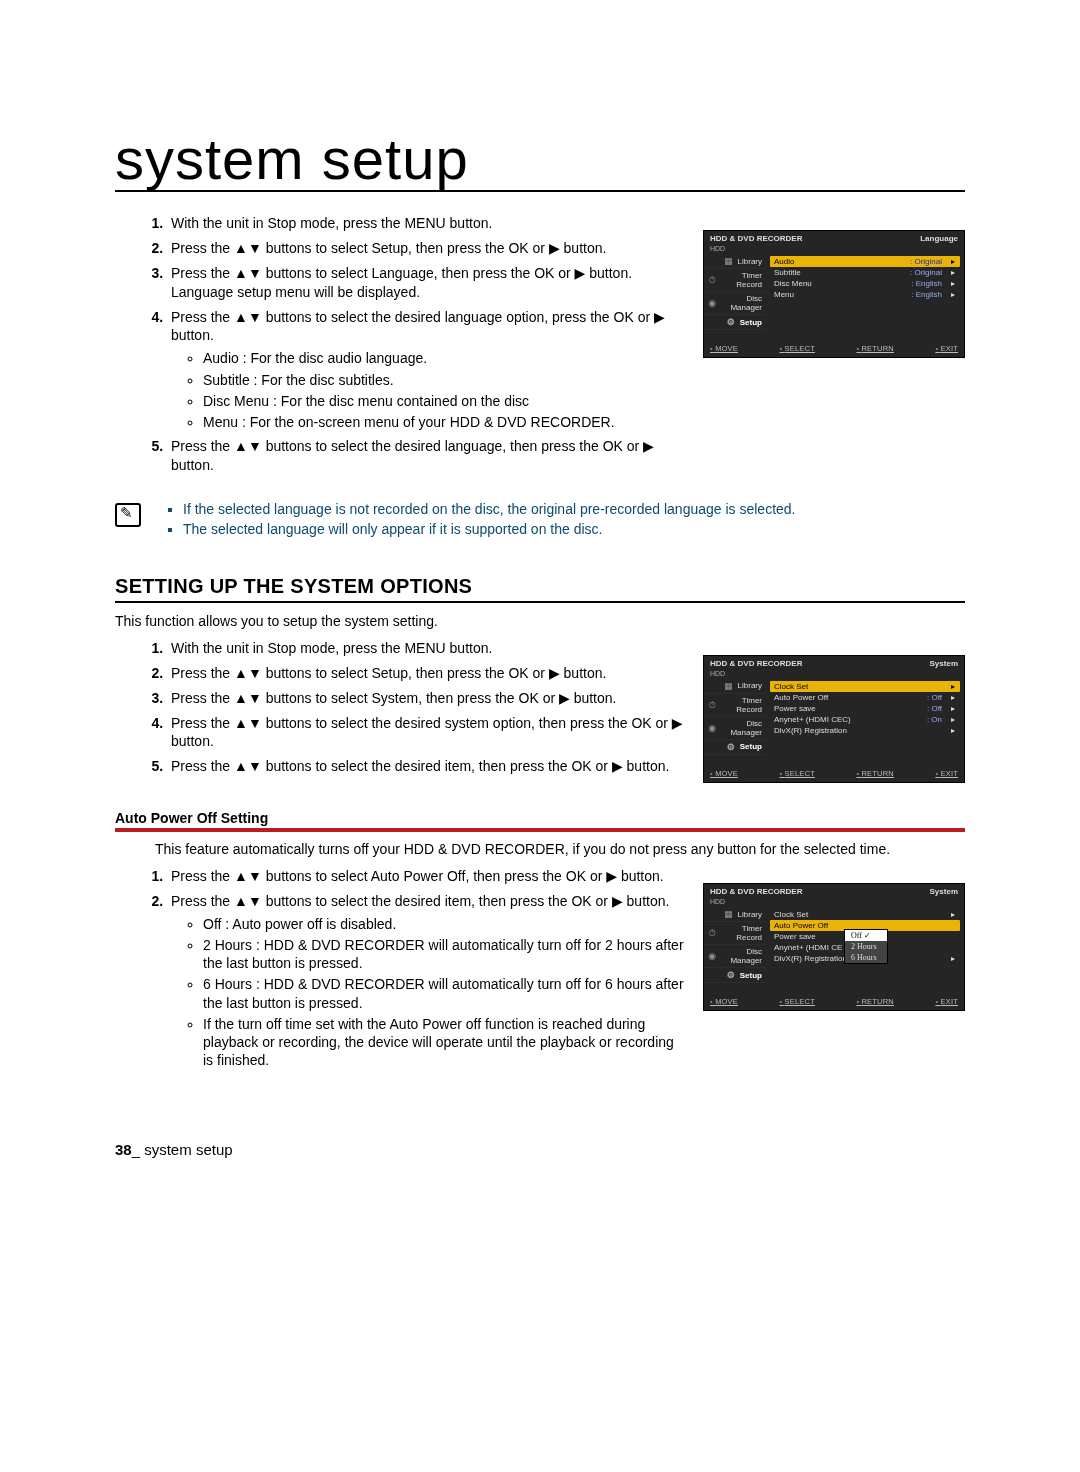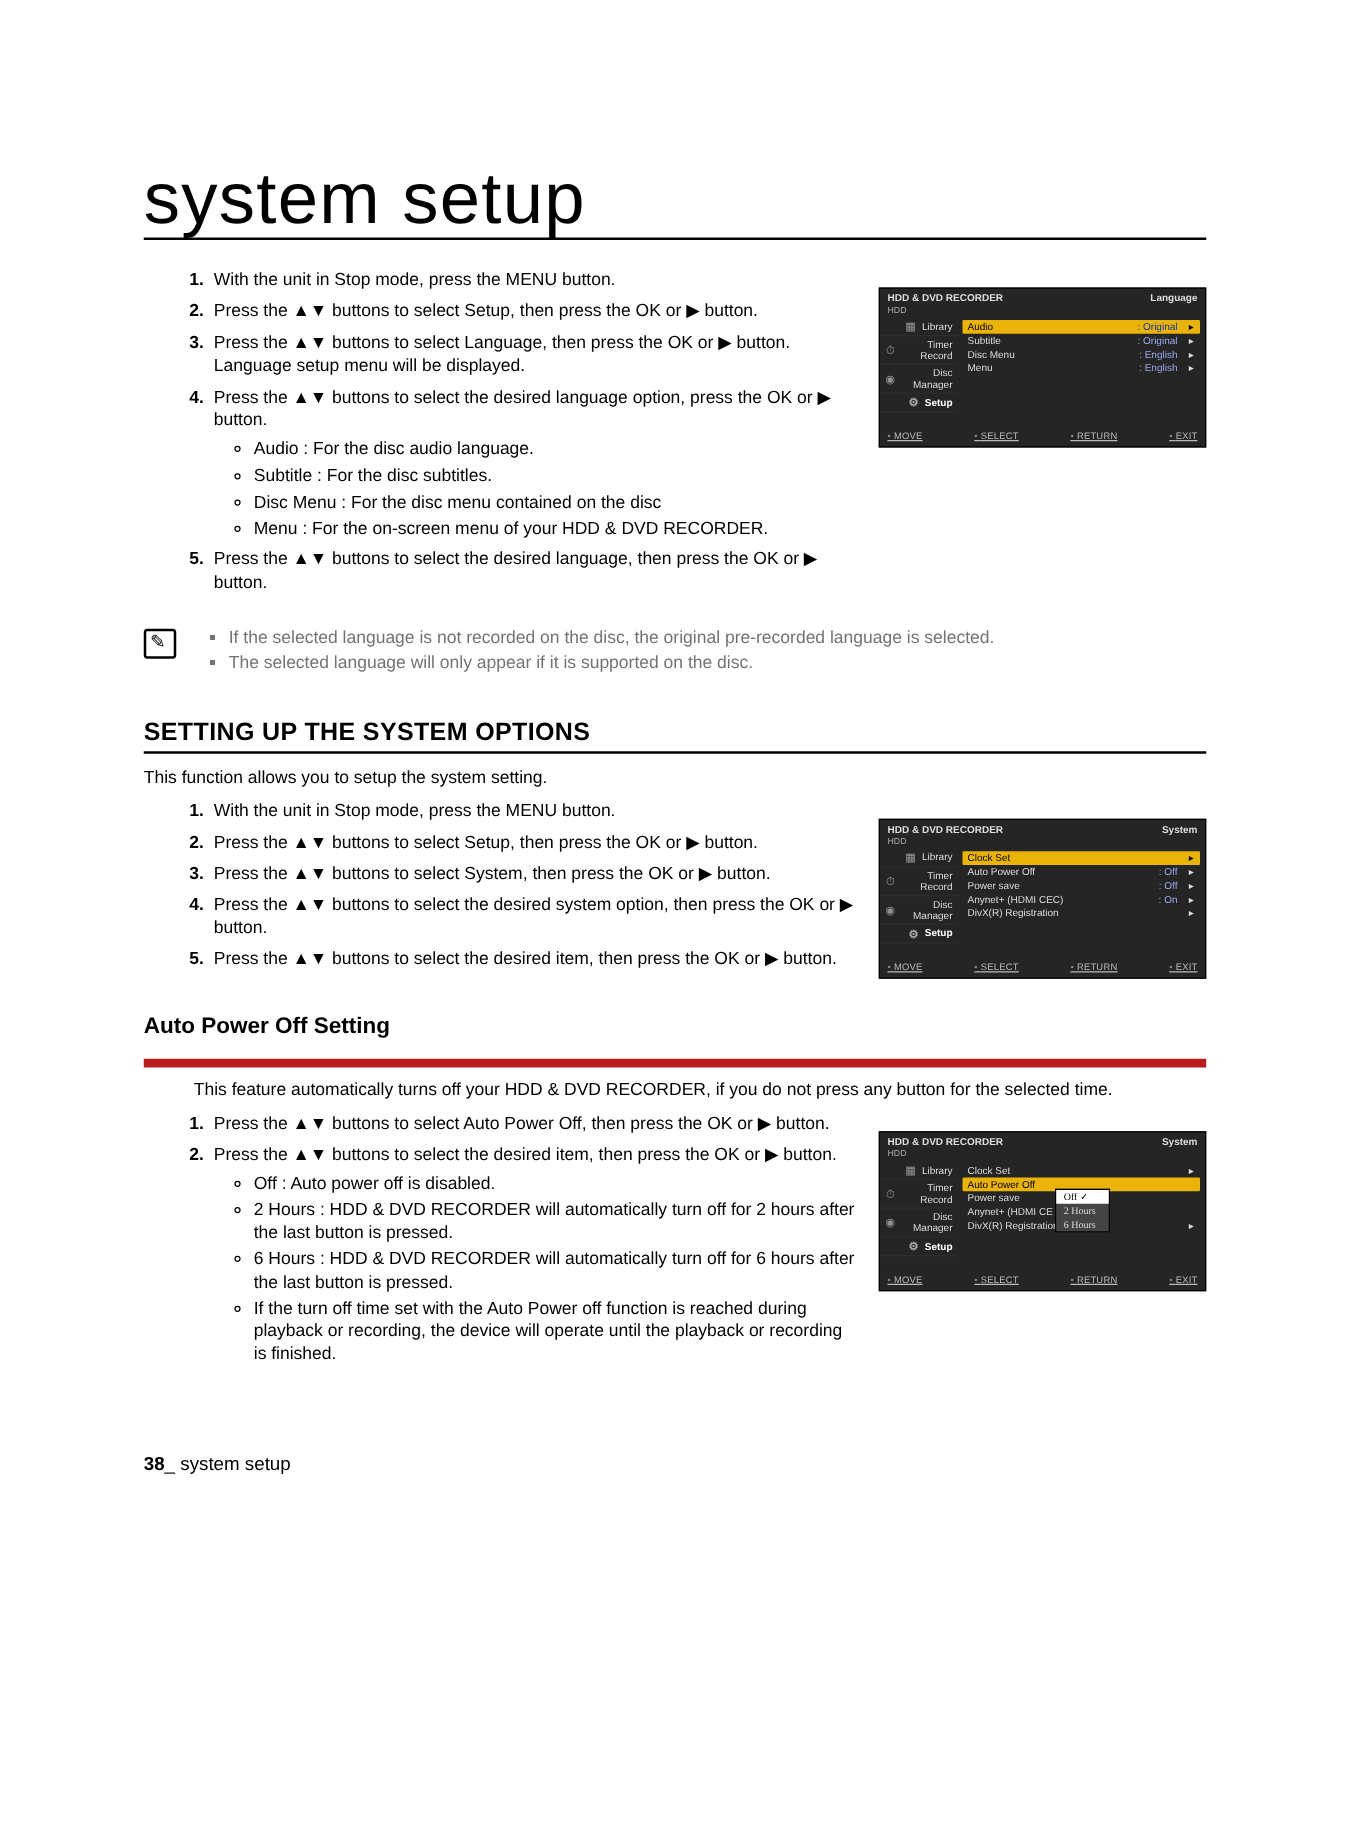--- a/index.html
+++ b/index.html
@@ -89,29 +89,29 @@
     left: 3px;
     top: -1px;
   }
   .note-list {
     list-style: square;
     padding-left: 18px;
     margin: 0;
   }
   .note-list li {
     margin-bottom: 4px;
-    color: #737373;
+    color: #0c4a6e;
   }
   .sub-h {
-    font-size: 18px;
+    font-size: 14px;
     font-weight: 700;
-    border-bottom: 7px solid #b91c1c;
+    border-bottom: 4px solid #b91c1c;
     margin-top: 26px;
     margin-bottom: 8px;
-    padding-bottom: 16px;
+    padding-bottom: 2px;
   }
   .fullwidth-text {
     font-size: 14px;
     margin: 6px 0 8px 40px;
     line-height: 1.35;
   }
   .fig {
     width: 262px;
     flex: 0 0 262px;
     border: 1px solid #000;

